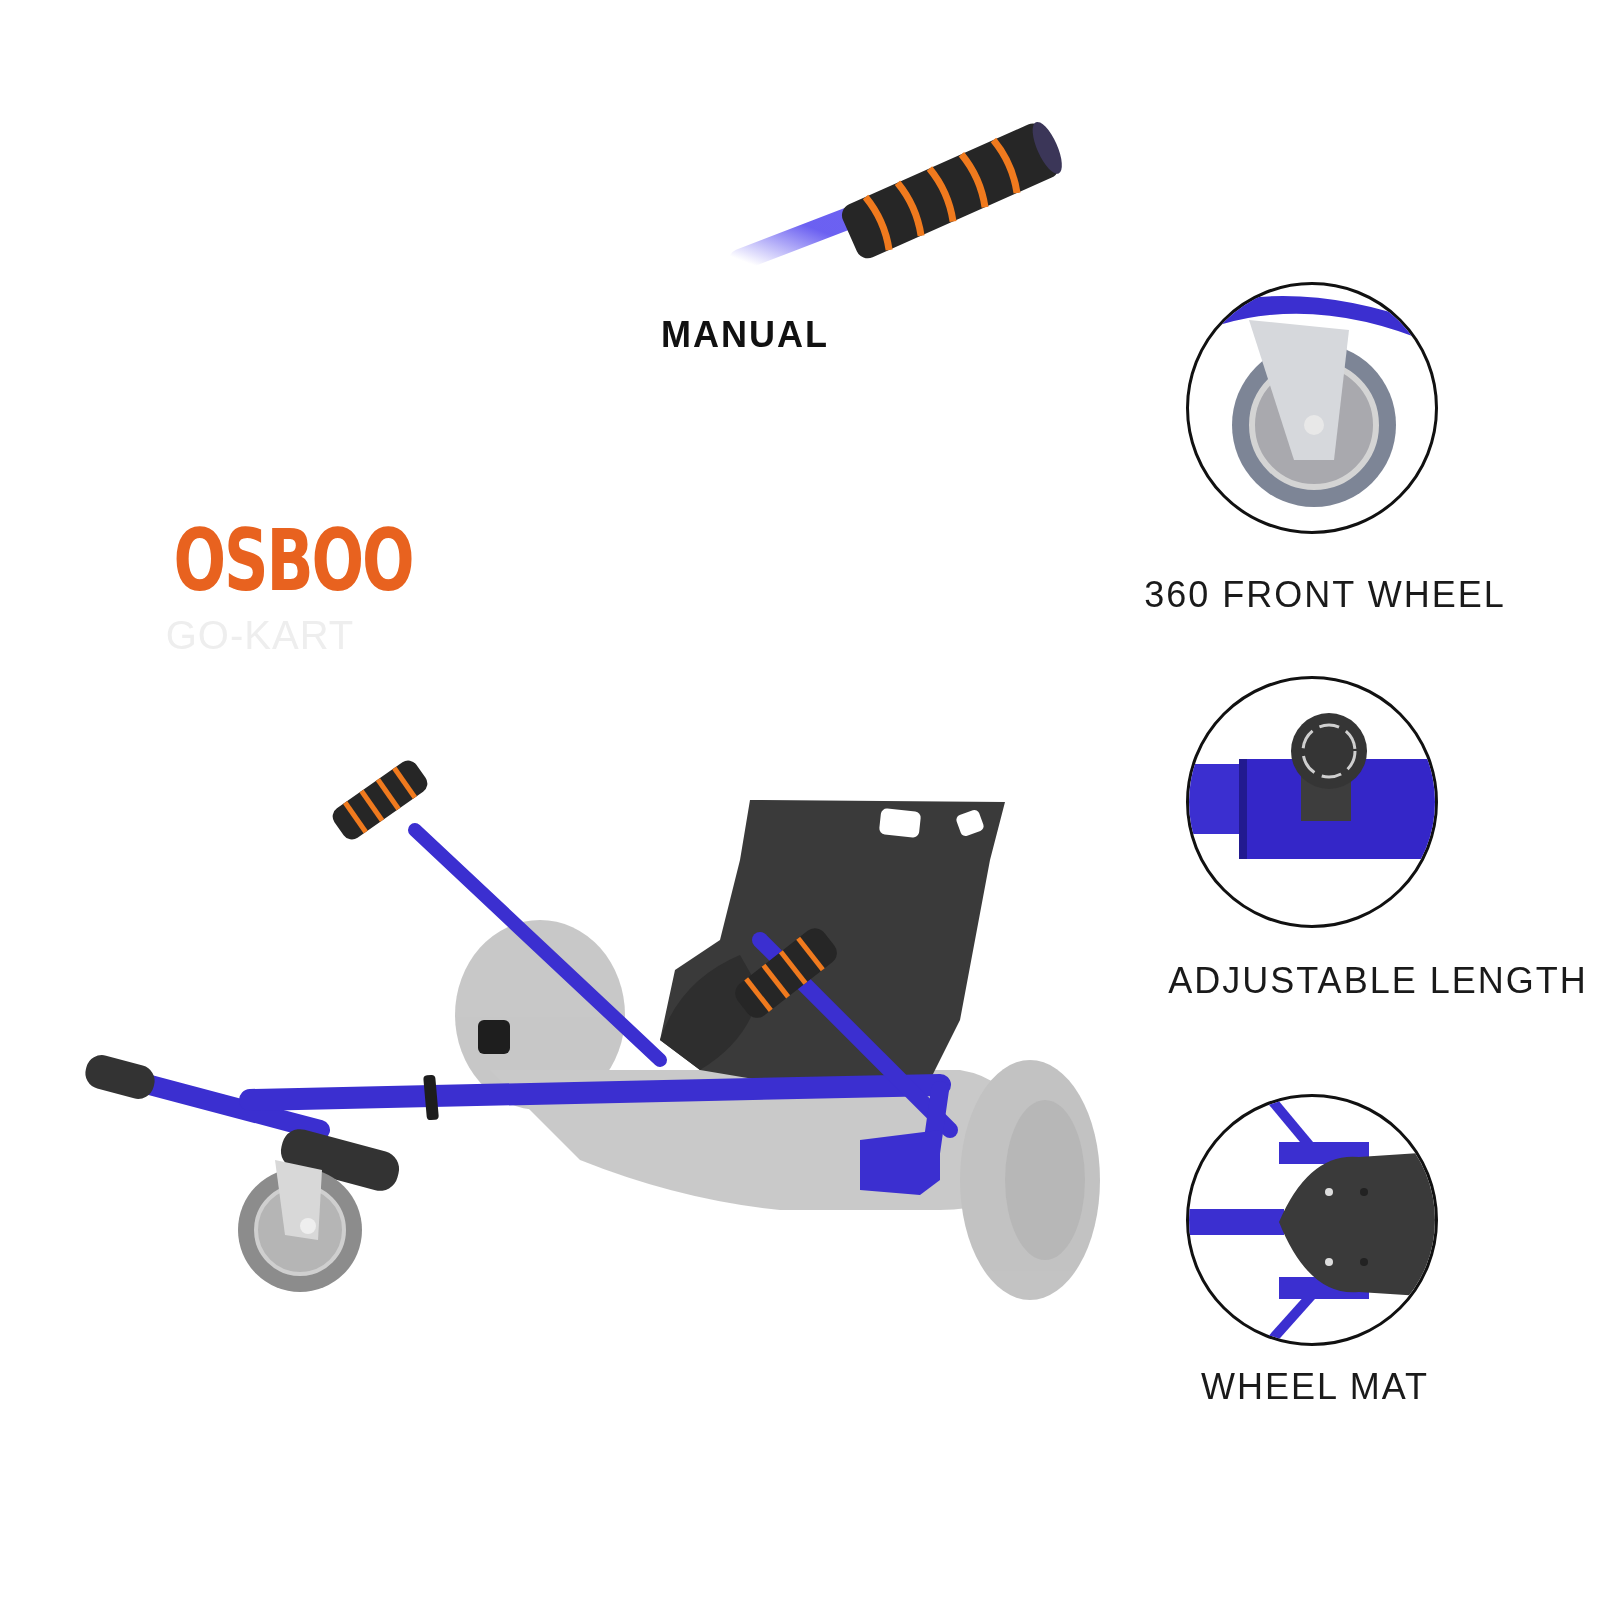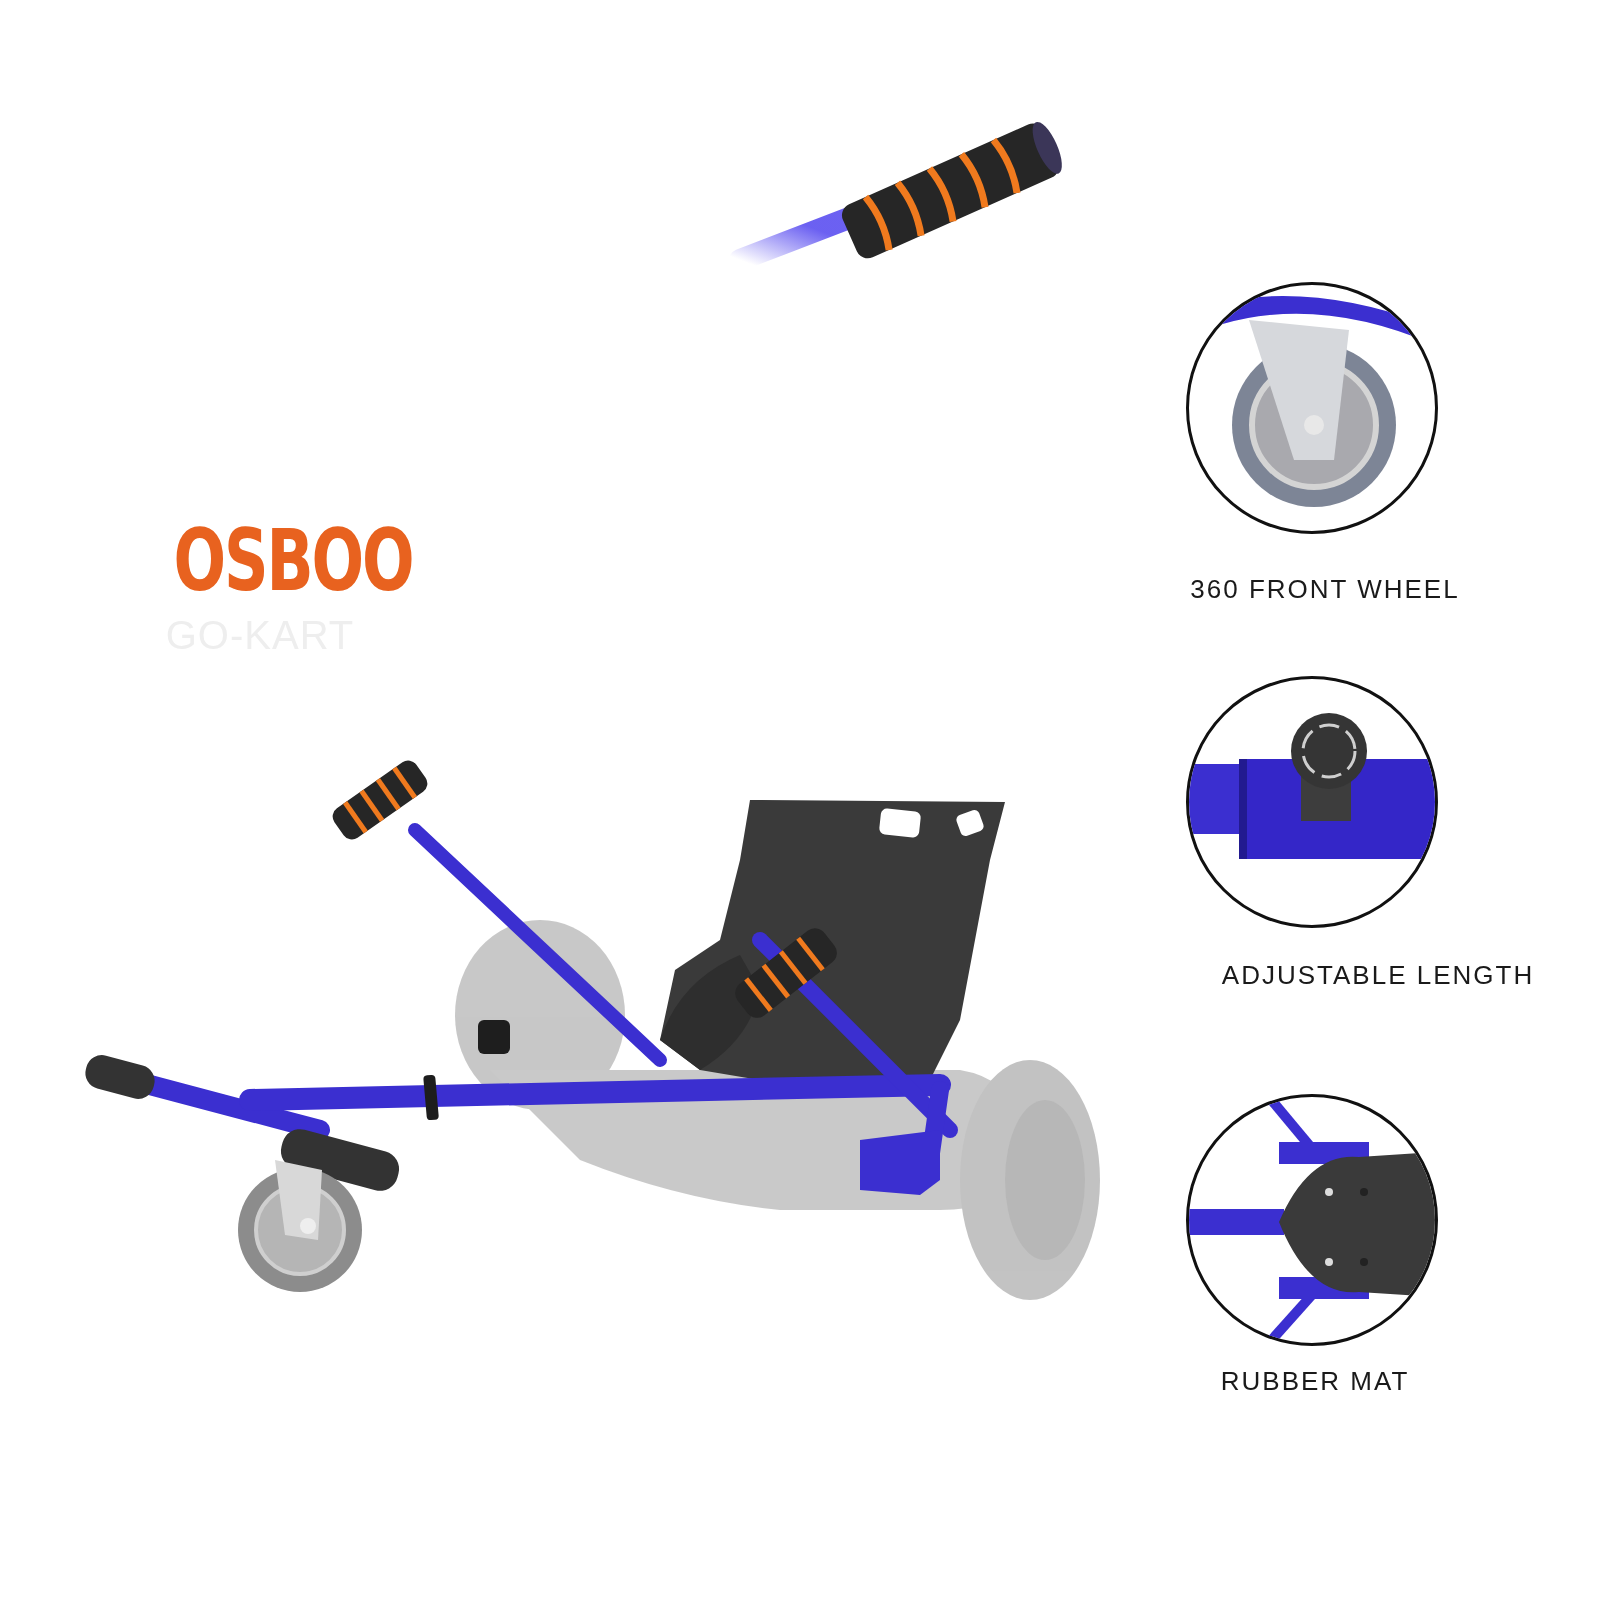--- a/index.html
+++ b/index.html
@@ -21,21 +21,21 @@
     .brand-sub {
       display: block; margin-top: 10px;
       font-size: 40px; color: #eeeeee; letter-spacing: 1px;
     }
     .title-label {
       left: 590px; top: 310px; width: 310px; text-align: center;
       font-weight: bold; font-size: 36px; line-height: 50px; color: #111;
       letter-spacing: 2px;
     }
     .feature-label {
-      font-size: 26px; color: #1a1a1a; letter-spacing: 2px;
+      font-size: 36px; color: #1a1a1a; letter-spacing: 2px;
       text-align: center; white-space: nowrap;
     }
     .circle {
       width: 246px; height: 246px; border: 3px solid #111; border-radius: 50%;
       overflow: hidden; background: #fff;
     }
     svg { display: block; }
   </style>
 </head>
 <body>
@@ -62,20 +62,21 @@
         <path d="M220 62 q8 29 0 58"></path>
         <path d="M255 62 q8 29 0 58"></path>
         <path d="M290 62 q8 29 0 58"></path>
       </g>
       <ellipse cx="336" cy="91" rx="10" ry="28" fill="#3b3658"></ellipse>
     </g>
   </svg>
 </div>
 
 <div class="abs title-label">
+  <div>MANUAL</div>
 </div>
 
 <div class="abs" style="left:60px; top:740px;">
   <svg width="1060" height="580" viewBox="0 0 1060 580">
 
     <g fill="#bdbdbd" opacity="0.9">
       <ellipse cx="480" cy="275" rx="85" ry="95" fill="#c2c2c2"></ellipse>
       <path d="M430 330 L900 330 Q960 340 960 400 L960 440 Q940 470 880 470 L720 470 Q620 460 520 420 Z" fill="#c4c4c4"></path>
       <ellipse cx="970" cy="440" rx="70" ry="120" fill="#bcbcbc"></ellipse>
       <ellipse cx="985" cy="440" rx="40" ry="80" fill="#b0b0b0"></ellipse>
@@ -158,13 +159,13 @@
     <rect x="0" y="112" width="95" height="26" fill="#3b2fd0"></rect>
     <rect x="90" y="45" width="90" height="22" fill="#3b2fd0"></rect>
     <rect x="90" y="180" width="90" height="22" fill="#3b2fd0"></rect>
     <path d="M90 125 Q120 55 170 60 L246 55 L246 200 L170 195 Q120 200 90 125 Z" fill="#3a3a3a"></path>
     <circle cx="140" cy="95" r="4" fill="#ddd"></circle>
     <circle cx="175" cy="95" r="4" fill="#222"></circle>
     <circle cx="140" cy="165" r="4" fill="#ddd"></circle>
     <circle cx="175" cy="165" r="4" fill="#222"></circle>
   </svg>
 </div>
-<div class="abs feature-label" style="left:1150px; top:1366px; width:330px;">RUBBER MAT</div>
+<div class="abs feature-label" style="left:1150px; top:1366px; width:330px;">WHEEL MAT</div>
 
 </body></html>

